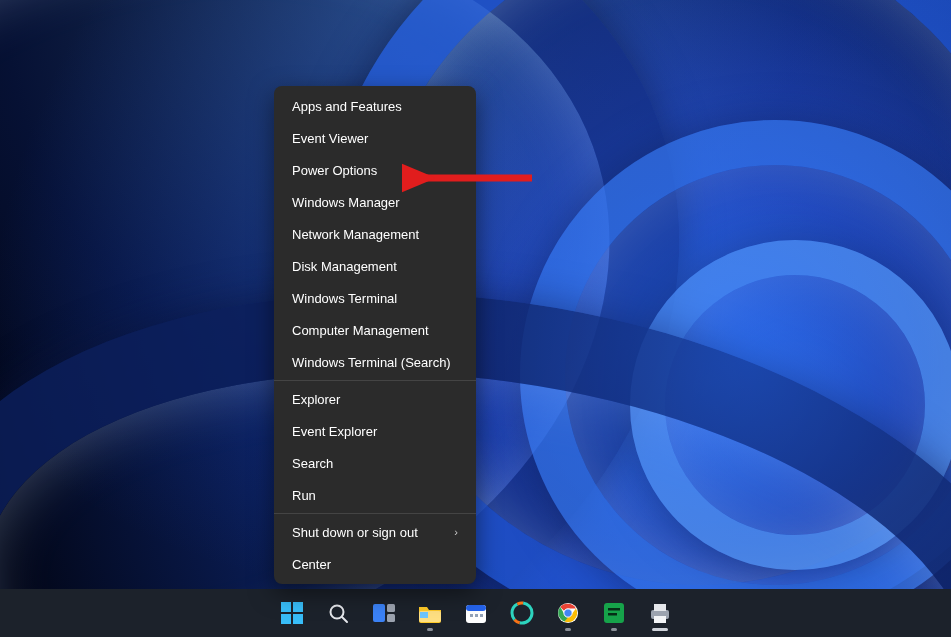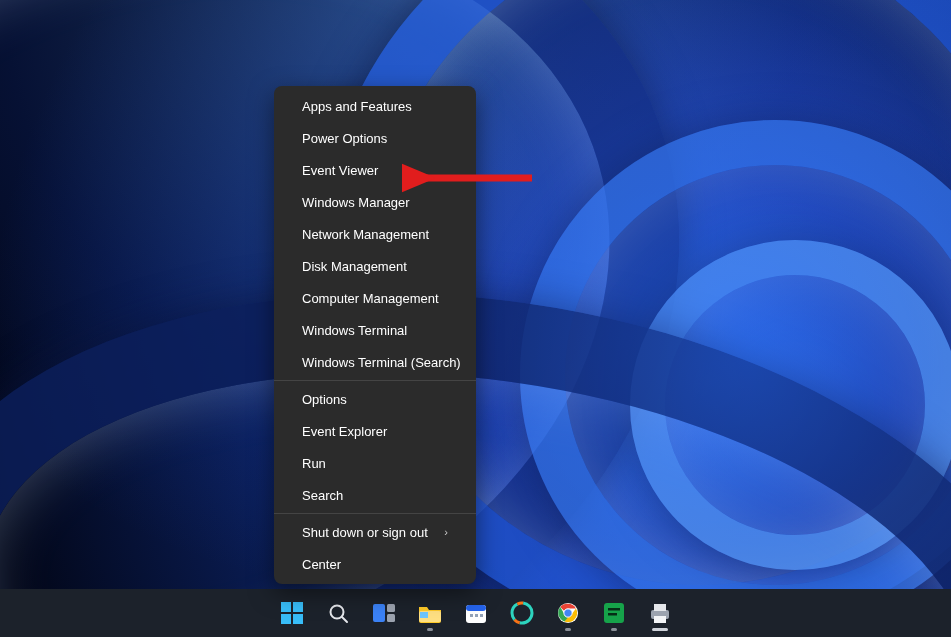--- a/index.html
+++ b/index.html
@@ -63,21 +63,21 @@
     padding: 4px 0;
     color: #fff;
     font-size: 13px;
     z-index: 50;
   }
   .menu-item {
     display: flex;
     align-items: center;
     justify-content: space-between;
     height: 32px;
-    padding: 0 28px;
+    padding: 0 18px;
     cursor: default;
     white-space: nowrap;
     text-align: center;
   }
   .menu-sep {
     height: 1px;
     background: #444;
     margin: 2px 0;
   }
   .submenu-arrow {
@@ -131,55 +131,55 @@
   <div class="swirl s2"></div>
   <div class="swirl s3"></div>
   <div class="swirl s4"></div>
   <div class="swirl s5"></div>
 
   <div class="context-menu" id="context-menu">
       <div class="menu-item">
         <span>Apps and Features</span>
       </div>
       <div class="menu-item">
+        <span>Event Viewer</span>
+      </div>
+      <div class="menu-item">
         <span>Power Options</span>
       </div>
       <div class="menu-item">
-        <span>Event Viewer</span>
-      </div>
-      <div class="menu-item">
         <span>Windows Manager</span>
       </div>
       <div class="menu-item">
         <span>Network Management</span>
       </div>
       <div class="menu-item">
         <span>Disk Management</span>
       </div>
       <div class="menu-item">
+        <span>Windows Terminal</span>
+      </div>
+      <div class="menu-item">
         <span>Computer Management</span>
       </div>
       <div class="menu-item">
-        <span>Windows Terminal</span>
-      </div>
-      <div class="menu-item">
         <span>Windows Terminal (Search)</span>
       </div>
       <div class="menu-sep"></div>
       <div class="menu-item">
-        <span>Options</span>
+        <span>Explorer</span>
       </div>
       <div class="menu-item">
         <span>Event Explorer</span>
       </div>
       <div class="menu-item">
+        <span>Search</span>
+      </div>
+      <div class="menu-item">
         <span>Run</span>
-      </div>
-      <div class="menu-item">
-        <span>Search</span>
       </div>
       <div class="menu-sep"></div>
       <div class="menu-item">
         <span>Shut down or sign out</span>
         <span class="submenu-arrow">›</span>
       </div>
       <div class="menu-item">
         <span>Center</span>
       </div>
     </div>

